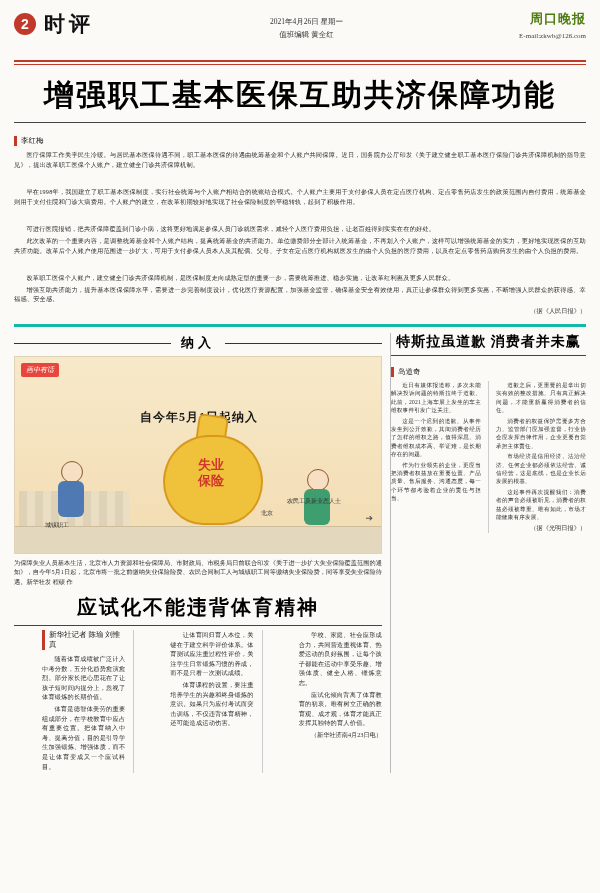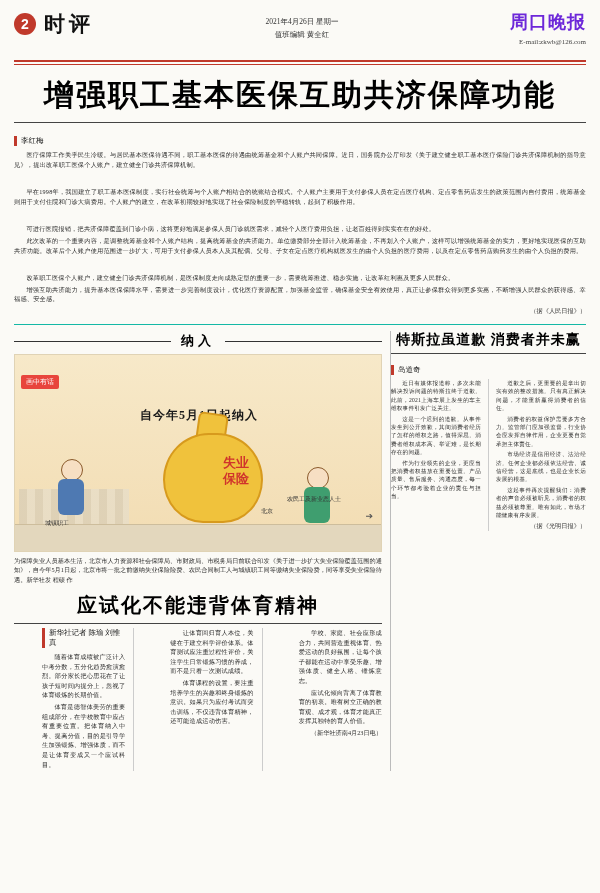--- a/index.html
+++ b/index.html
@@ -29,21 +29,21 @@
   }
   .section-title{
     font-size:21px;font-weight:bold;letter-spacing:4px;color:#111;
   }
   .mh-mid{
     text-align:center;font-size:7.5px;color:#333;line-height:1.7;
     padding-top:6px;
   }
   .mh-right{text-align:right;}
   .paper-logo{
-    font-size:18px;font-weight:bold;color:#6d28d9;letter-spacing:1px;
+    font-size:13px;font-weight:bold;color:#4d7c0f;letter-spacing:1px;
     font-family:"DejaVu Serif",serif;
   }
   .paper-mail{font-size:7px;color:#444;margin-top:4px;}
   .mh-rule{
     height:2px;background:#c0392b;margin:2px 0 0 0;
   }
   .mh-rule2{height:1px;background:#c0392b;margin-top:2px;}
 
   
   .headline{
@@ -66,61 +66,61 @@
   .source{text-align:right;font-size:6.2px;margin-top:3px;color:#2b2b2b;}
 
   
   .top-article{display:flex;gap:8px;flex-direction:column;}
   .top-article .c{flex:1;}
   .divider-v{width:1px;background:#ccc;}
 
   
   .mid{
     display:flex;gap:8px;margin-top:8px;
-    border-top:1px solid #14b8a6;padding-top:6px;
+    border-top:3px solid #14b8a6;padding-top:6px;
   }
   .mid-left{width:368px;}
   .mid-right{flex:1;border-left:1px solid #bbb;}
 
   .narun-wrap{position:relative;text-align:center;margin-bottom:4px;}
   .narun-wrap .line{
     position:absolute;left:0;right:0;top:50%;height:1px;background:#333;
   }
   .narun{
     position:relative;display:inline-block;background:#fbfaf6;
     padding:0 10px;font-size:13px;font-weight:bold;letter-spacing:4px;
   }
 
   
   .cartoon{
     position:relative;height:196px;overflow:hidden;
     background:linear-gradient(#f7e9c9,#f2dcb2);
     border:1px solid #e0d3b5;
   }
   .cartoon .tag{
-    position:absolute;left:6px;top:20px;background:#e8453c;color:#fff;
-    font-size:7px;padding:2px 5px;border-radius:2px;
+    position:absolute;left:6px;top:6px;background:#e8453c;color:#fff;
+    font-size:7px;padding:2px 5px;border-radius:2px;font-style:italic;
   }
   .cartoon .slogan{
     position:absolute;left:125px;top:52px;font-size:12px;font-weight:bold;
     color:#1a1a1a;letter-spacing:1px;
   }
   .sack{
     position:absolute;left:148px;top:78px;width:96px;height:86px;
     background:#f0c23c;border:2px solid #d79a1d;
     border-radius:46% 46% 40% 40%/52% 52% 48% 48%;
   }
   .sack-neck{
     position:absolute;left:182px;top:58px;width:26px;height:26px;
     background:#f0c23c;border:2px solid #d79a1d;border-radius:6px 6px 0 0;
     transform:rotate(8deg);
   }
   .sack-text{
     position:absolute;left:150px;top:100px;width:92px;text-align:center;
-    color:#d0342c;font-size:13px;font-weight:bold;line-height:1.2;margin-left:25px;
+    color:#d0342c;font-size:13px;font-weight:bold;line-height:1.2;
   }
   .person-head{
     position:absolute;width:20px;height:20px;border-radius:50%;
     background:#f7dfc3;border:1.5px solid #8a5a2b;
   }
   .person-body{
     position:absolute;width:26px;height:36px;border-radius:6px;
   }
   .label-sm{position:absolute;font-size:6px;color:#333;}
   .city{

